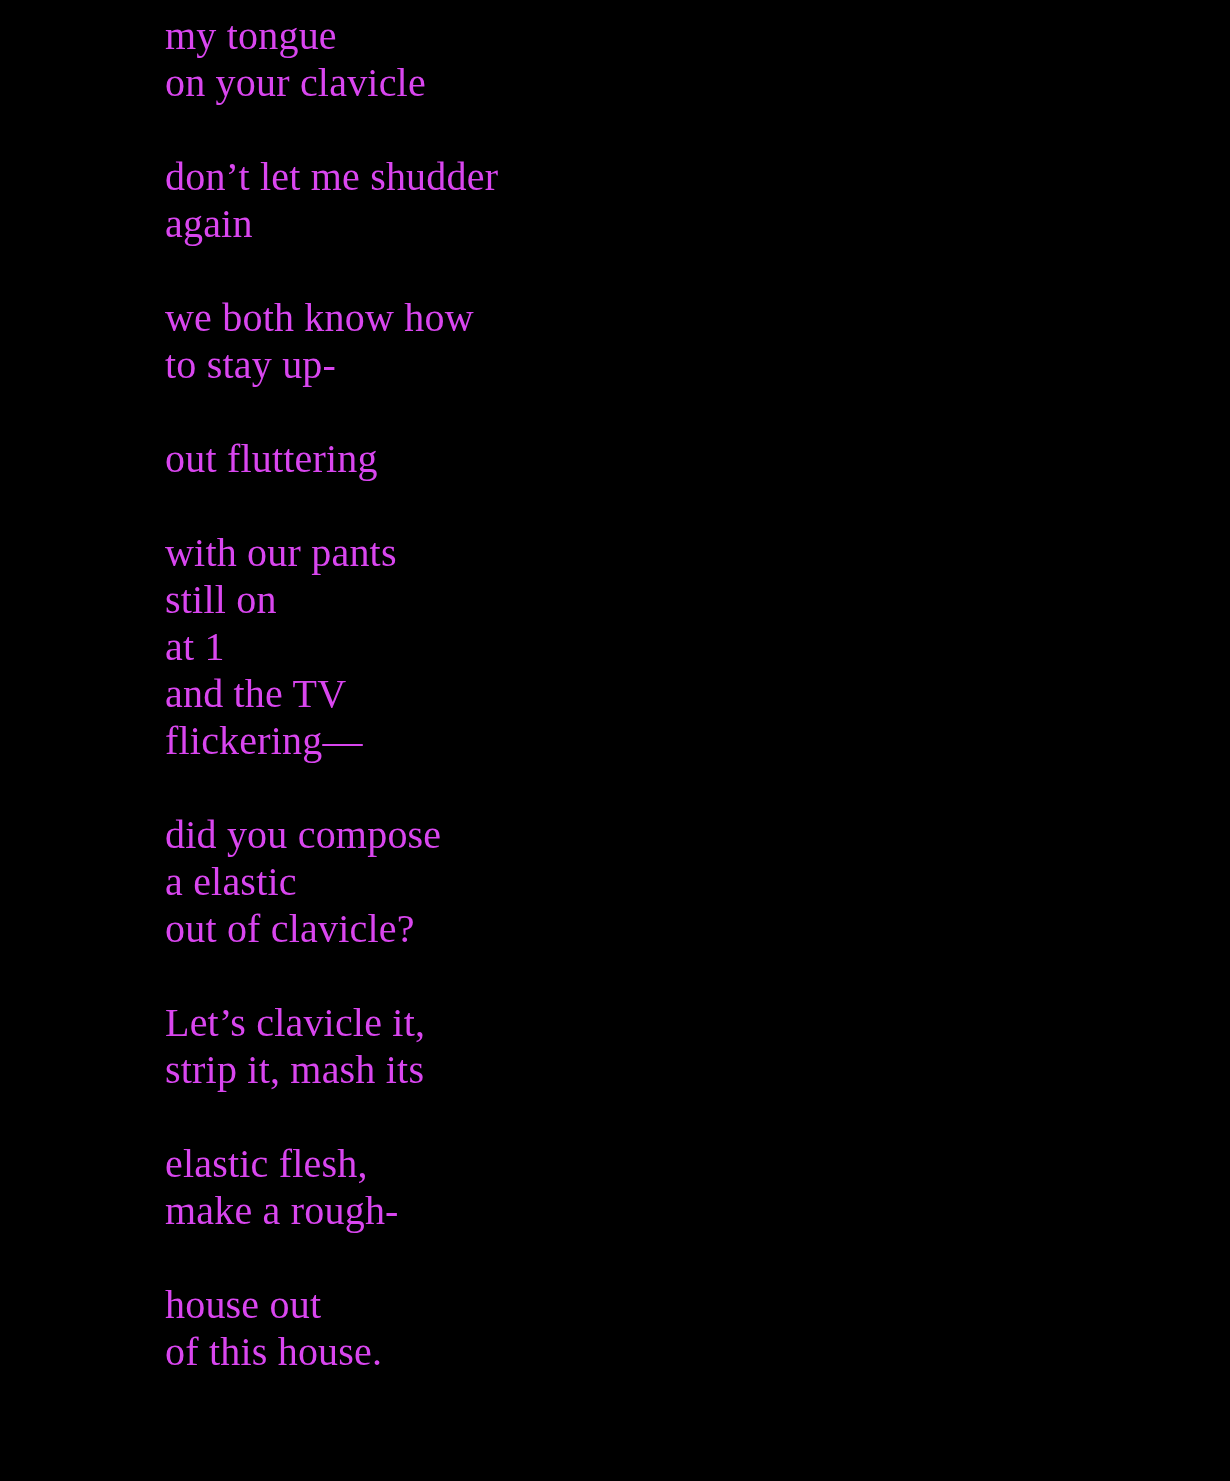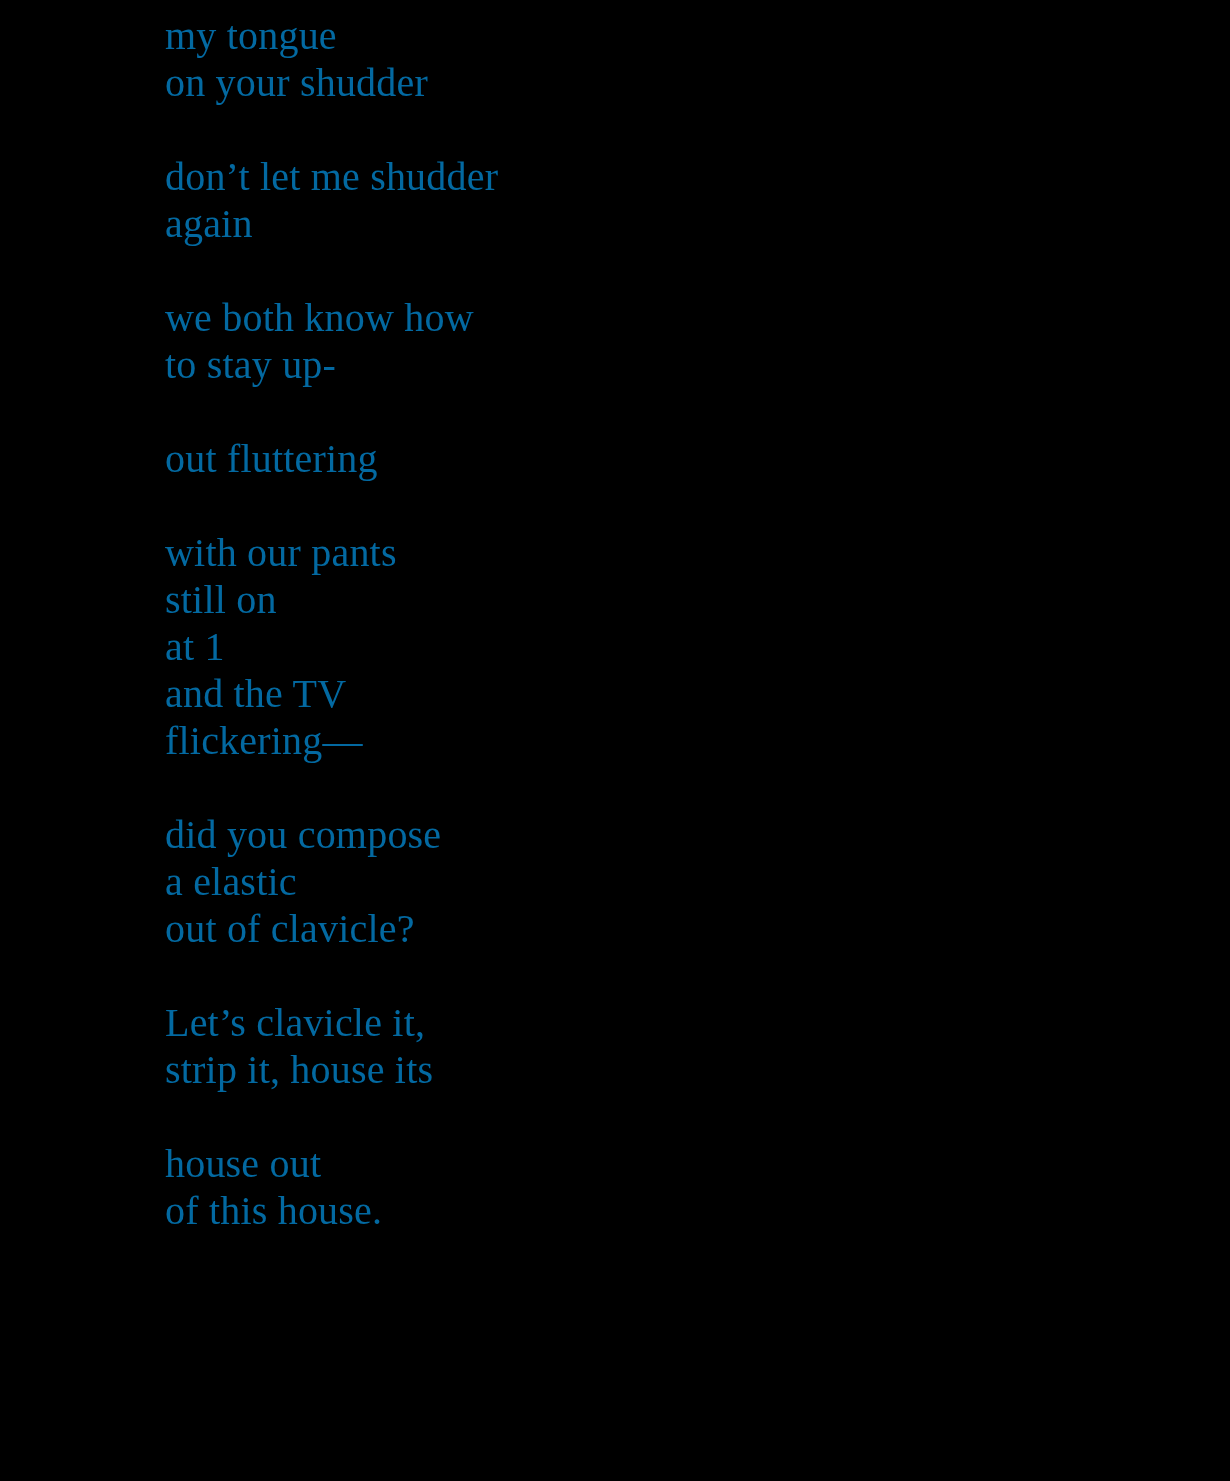--- a/index.html
+++ b/index.html
@@ -23,32 +23,32 @@
     margin: 0 0 47px 0;
   }
   .stanza:last-child {
     margin-bottom: 4px;
   }
   .poem-line {
     font-family: "Liberation Serif", "DejaVu Serif", serif;
     font-size: 40px;
     line-height: 47px;
     font-weight: 400;
-    color: #0369a1;
+    color: #d946ef;
     white-space: pre;
     letter-spacing: 0.2px;
   }
 </style>
 </head>
 <body>
 
 <div class="poem">
     <div class="stanza">
       <div class="poem-line">my tongue</div>
-      <div class="poem-line">on your shudder</div>
+      <div class="poem-line">on your clavicle</div>
     </div>
     <div class="stanza">
       <div class="poem-line">don’t let me shudder</div>
       <div class="poem-line">again</div>
     </div>
     <div class="stanza">
       <div class="poem-line">we both know how</div>
       <div class="poem-line">to stay up-</div>
     </div>
     <div class="stanza">
@@ -61,19 +61,23 @@
       <div class="poem-line">and the TV</div>
       <div class="poem-line">flickering—</div>
     </div>
     <div class="stanza">
       <div class="poem-line">did you compose</div>
       <div class="poem-line">a elastic</div>
       <div class="poem-line">out of clavicle?</div>
     </div>
     <div class="stanza">
       <div class="poem-line">Let’s clavicle it,</div>
-      <div class="poem-line">strip it, house its</div>
+      <div class="poem-line">strip it, mash its</div>
+    </div>
+    <div class="stanza">
+      <div class="poem-line">elastic flesh,</div>
+      <div class="poem-line">make a rough-</div>
     </div>
     <div class="stanza">
       <div class="poem-line">house out</div>
       <div class="poem-line">of this house.</div>
     </div>
   </div>
 
 </body></html>

